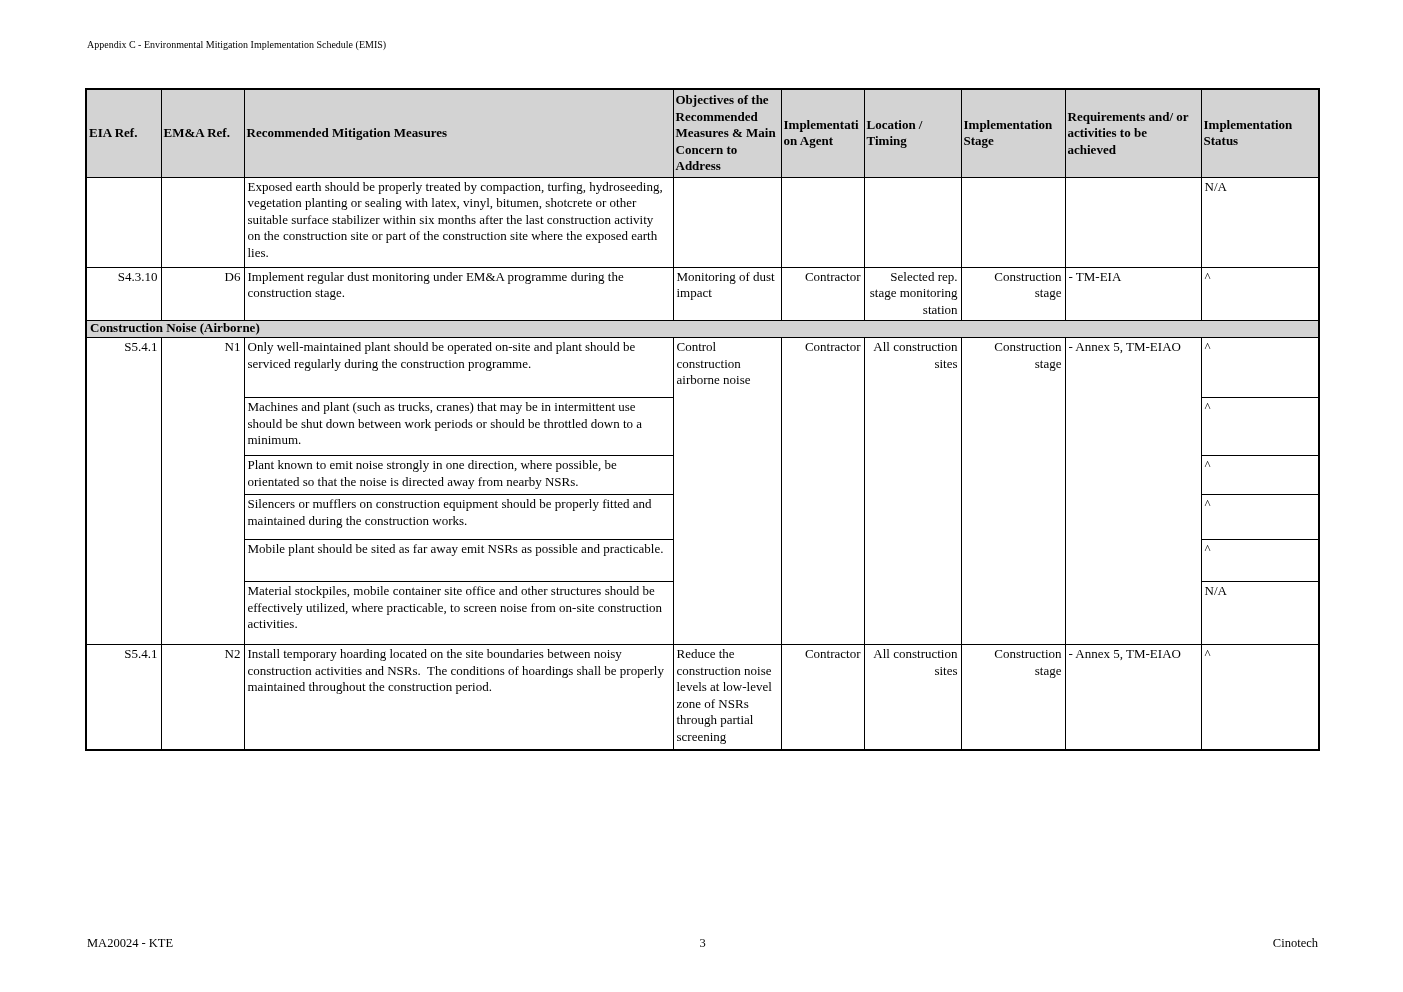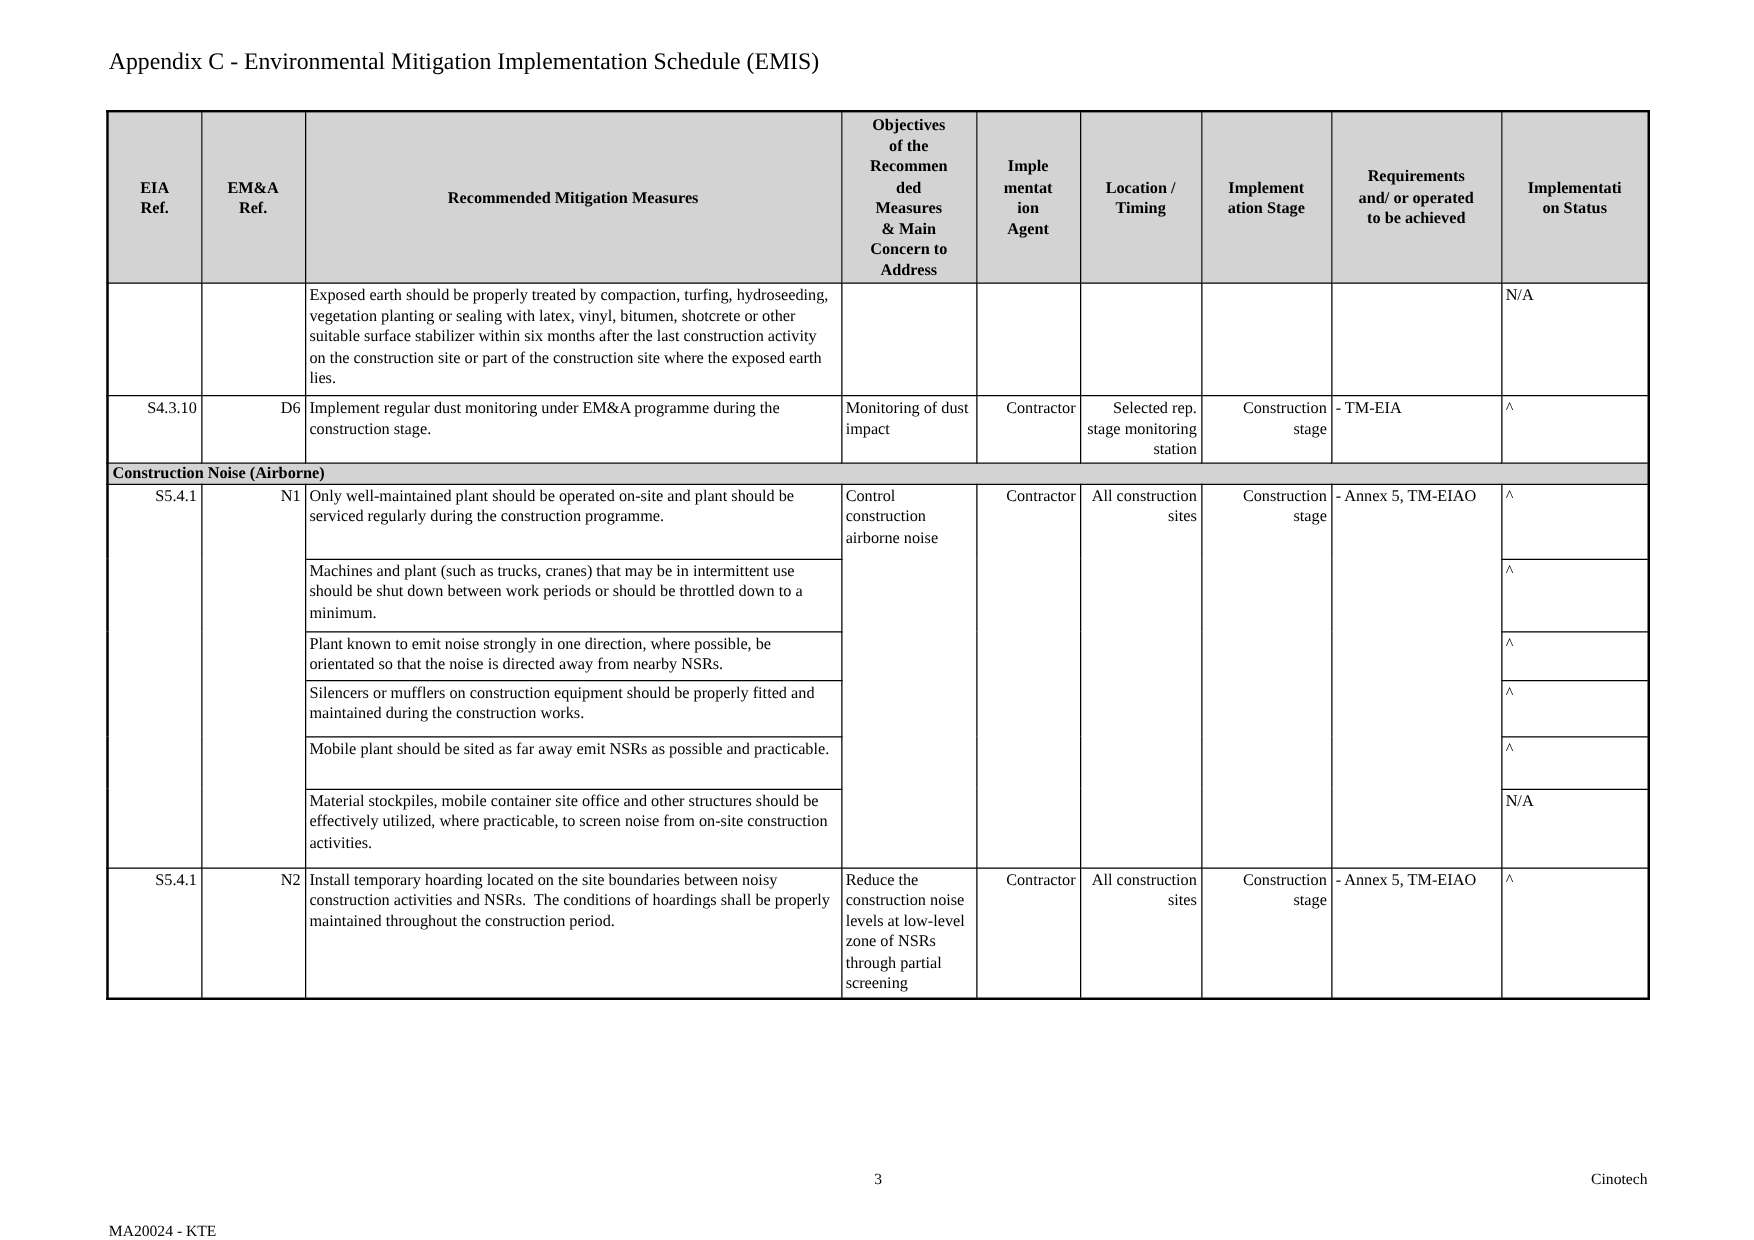--- a/index.html
+++ b/index.html
@@ -5,63 +5,63 @@
   * { box-sizing: border-box; margin: 0; padding: 0; }
   html, body { background: #ffffff; }
   body {
     width: 1403px; height: 992px;
     position: relative;
     font-family: "Liberation Serif", serif;
     color: #000000;
   }
   .doc-title {
     position: absolute; left: 87px; top: 39px;
-    font-size: 19px;
+    font-size: 10px;
   }
   table.emis {
     position: absolute; left: 85px; top: 88px;
     width: 1233px;
     border-collapse: collapse;
     table-layout: fixed;
     border: 2px solid #000;
     font-size: 13px;
   }
   table.emis th, table.emis td {
     border: 1px solid #000;
     vertical-align: top;
     padding: 1px 3px 2px 3px;
     line-height: 1.27;
     white-space: pre-wrap;
     overflow: hidden;
   }
   table.emis th {
     background: #d3d3d3;
     font-weight: bold;
-    text-align: center;
+    text-align: left;
     vertical-align: middle;
-    padding: 2px 20px;
+    padding: 2px 2px;
     overflow-wrap: break-word;
     word-break: break-word;
   }
   tr.section-row td {
     background: #d3d3d3;
     font-weight: bold;
     text-align: left;
     padding: 0 3px;
     line-height: 1.15;
     margin-left: 12px;
   }
   .ta-c { text-align: right; }
   .req-indent { padding-left: 10px; }
   .status-cell { text-align: left; }
   .footer {
     position: absolute; left: 87px; right: 85px; top: 936px;
     font-size: 12.5px;
   }
-  .footer .f-left { position: absolute; left: 0; top: 0; margin-top: 42px; }
+  .footer .f-left { position: absolute; left: 0; top: 0; }
   .footer .f-center { position: absolute; left: 0; right: 0; top: 0; text-align: center; }
   .footer .f-right { position: absolute; right: 0; top: 0; }
 </style>
 </head>
 <body>
 
 <div class="doc-title">Appendix C - Environmental Mitigation Implementation Schedule (EMIS)</div>
 
 <table class="emis">
   <colgroup>
@@ -78,21 +78,21 @@
 
   <tbody>
       <tr style="height:84px">
     <th>EIA Ref.</th>
     <th>EM&amp;A Ref.</th>
     <th>Recommended Mitigation Measures</th>
     <th>Objectives of the Recommended Measures &amp; Main Concern to Address</th>
     <th>Implementation Agent</th>
     <th>Location / Timing</th>
     <th>Implementation Stage</th>
-    <th>Requirements and/ or operated to be achieved</th>
+    <th>Requirements and/ or activities to be achieved</th>
     <th>Implementation Status</th>
   </tr>
 
   <tr style="height:90px">
     <td class="ta-c"></td>
     <td class="ta-c"></td>
     <td>Exposed earth should be properly treated by compaction, turfing, hydroseeding, vegetation planting or sealing with latex, vinyl, bitumen, shotcrete or other suitable surface stabilizer within six months after the last construction activity on the construction site or part of the construction site where the exposed earth lies.</td>
     <td></td>
     <td></td>
     <td></td>

